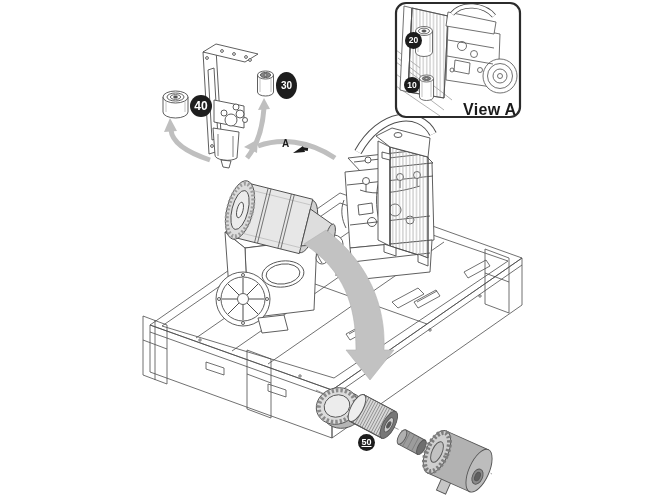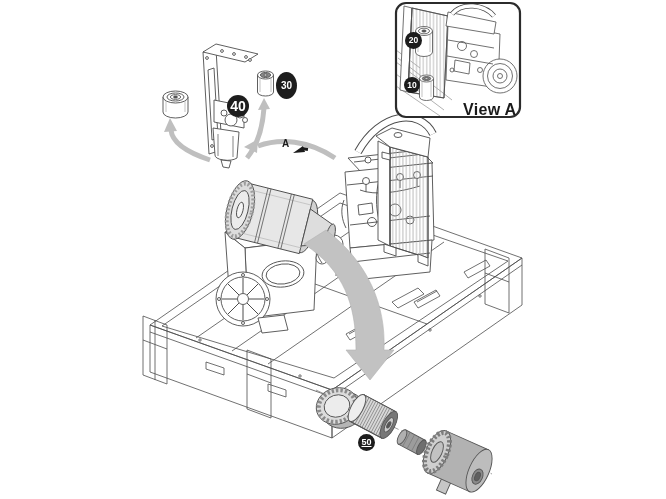--- a/index.html
+++ b/index.html
@@ -278,19 +278,19 @@
         <path d="M422,81 V97 M431,81 V97" stroke="#aaaaaa" stroke-width="0.7"></path>
       </g>
     </g>
     <rect x="396" y="3" width="124" height="114" rx="10" fill="none" stroke="#2b2b2b" stroke-width="2.2"></rect>
   </g>
 </svg>
 
 <div class="badge" style="left:404px;top:77px;width:16px;height:16px;font-size:8.5px;">10</div>
 <div class="badge" style="left:397px;top:32px;width:17px;height:17px;font-size:8.5px;margin-left:8px;">20</div>
 <div class="badge" style="left:276px;top:72px;width:21px;height:27px;font-size:10px;">30</div>
-<div class="badge" style="left:190px;top:95px;width:22px;height:22px;font-size:14px;margin-left:37px;">40</div>
+<div class="badge" style="left:190px;top:95px;width:22px;height:22px;font-size:12px;">40</div>
 <div class="badge" style="left:358px;top:434px;width:17px;height:17px;font-size:9px;text-decoration:underline;">50</div>
 
 <div class="lbl" style="left:463px;top:101px;font-size:16px;letter-spacing:0.3px;">View A</div>
 <div class="lbl" style="left:282px;top:138px;font-size:10px;">A</div>
 
 </div>
 
 </body></html>

